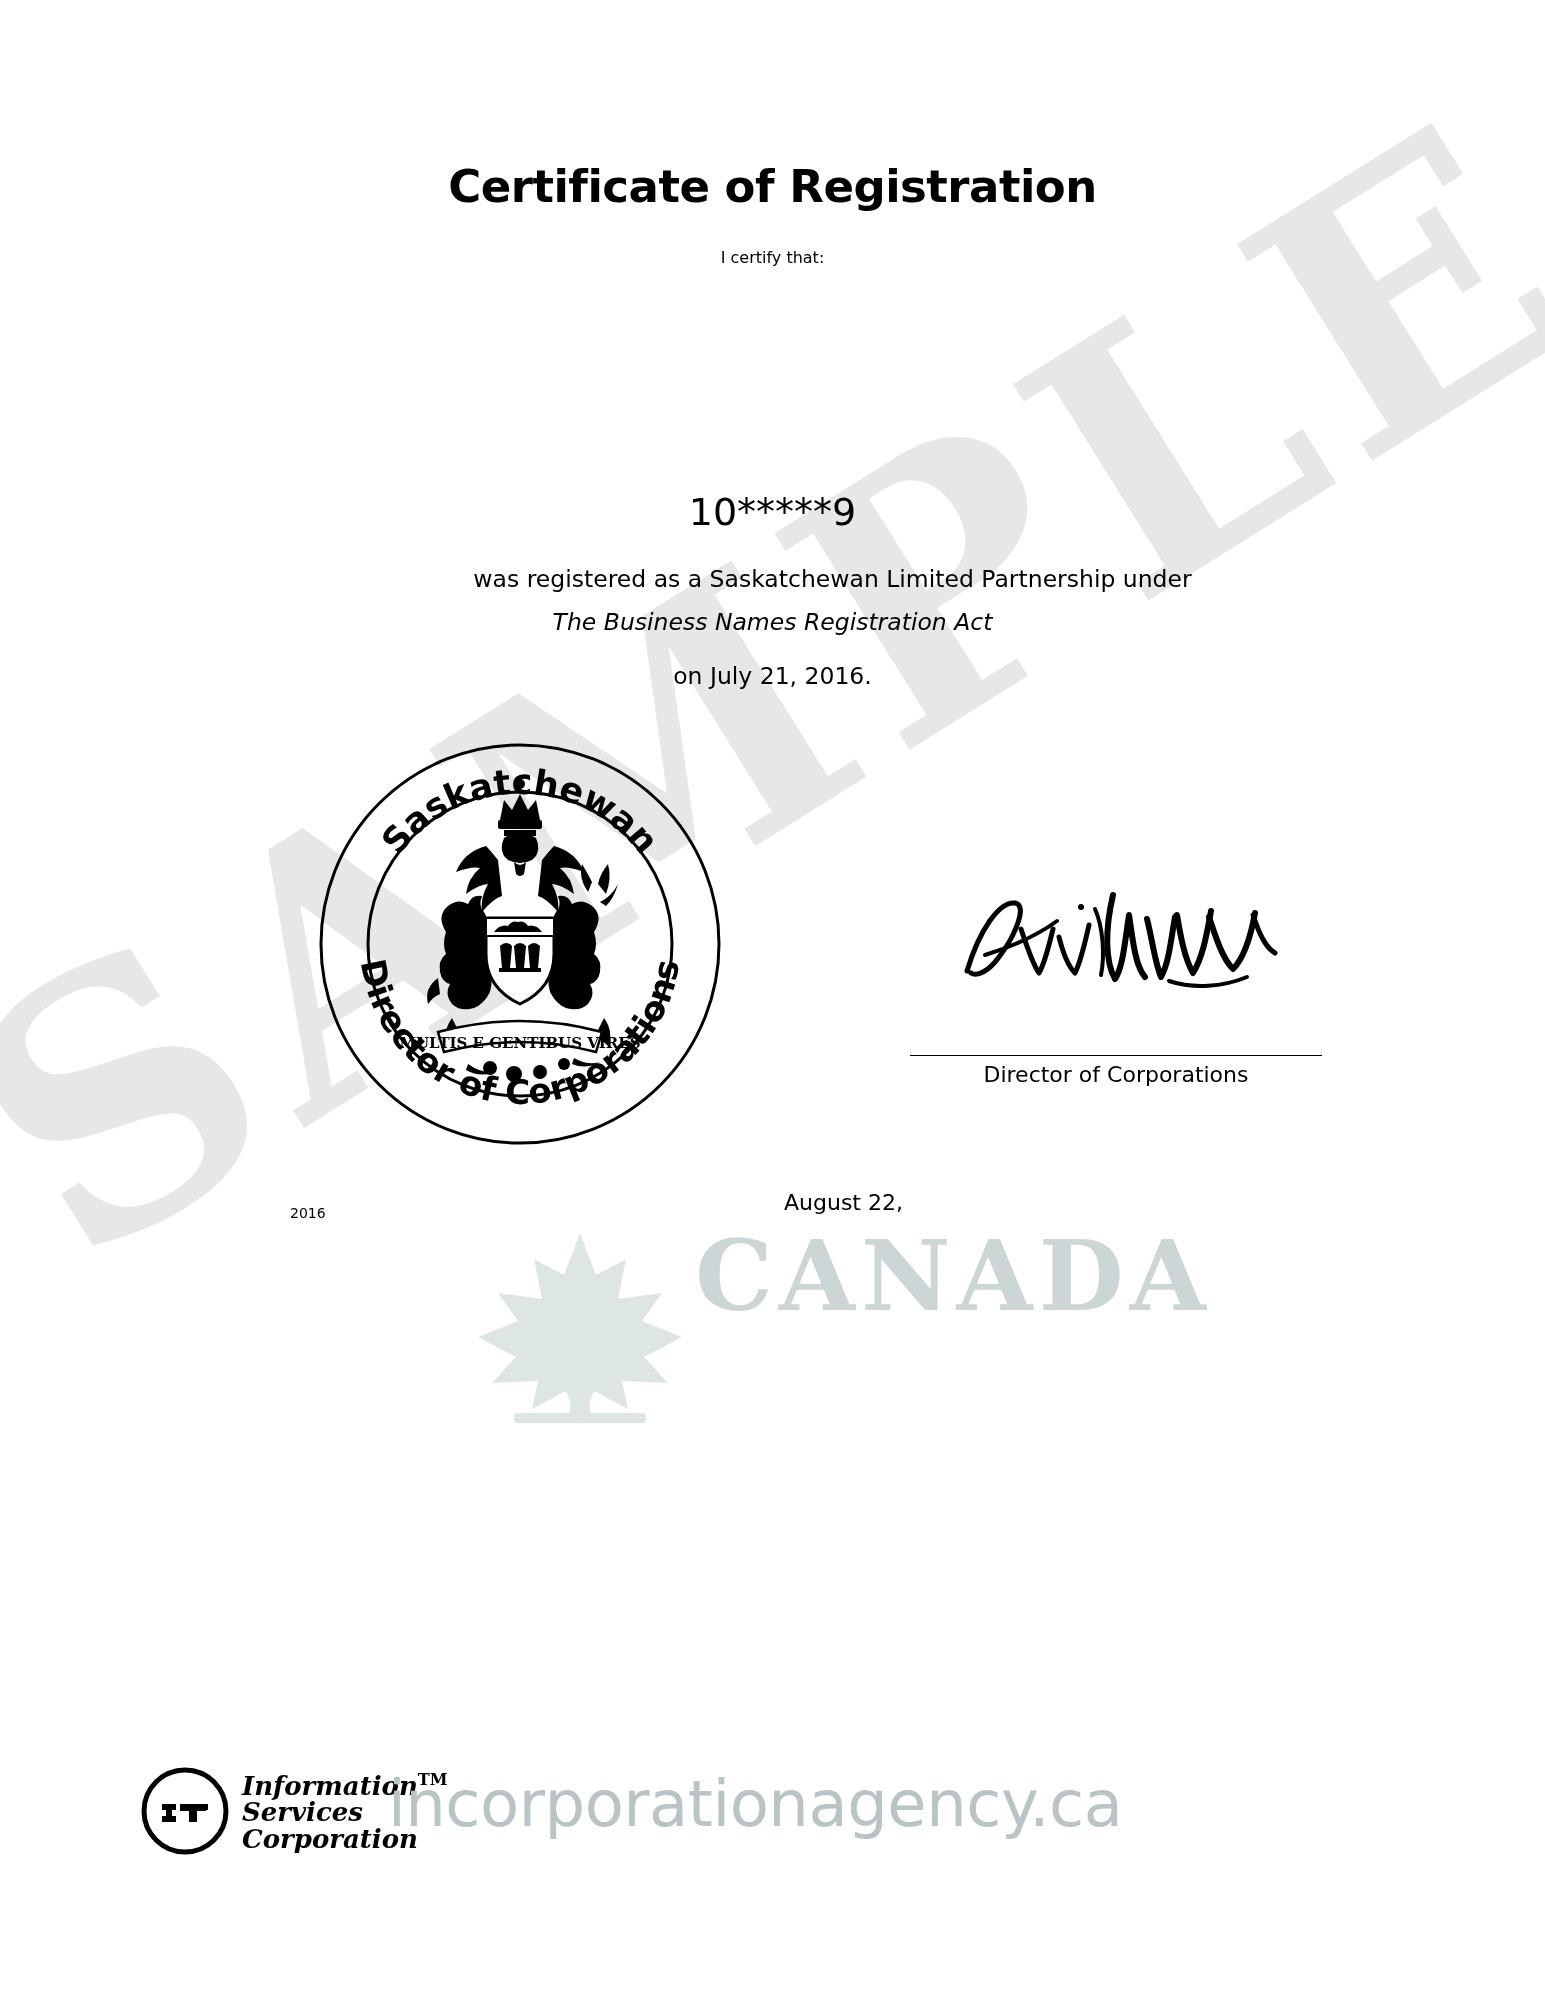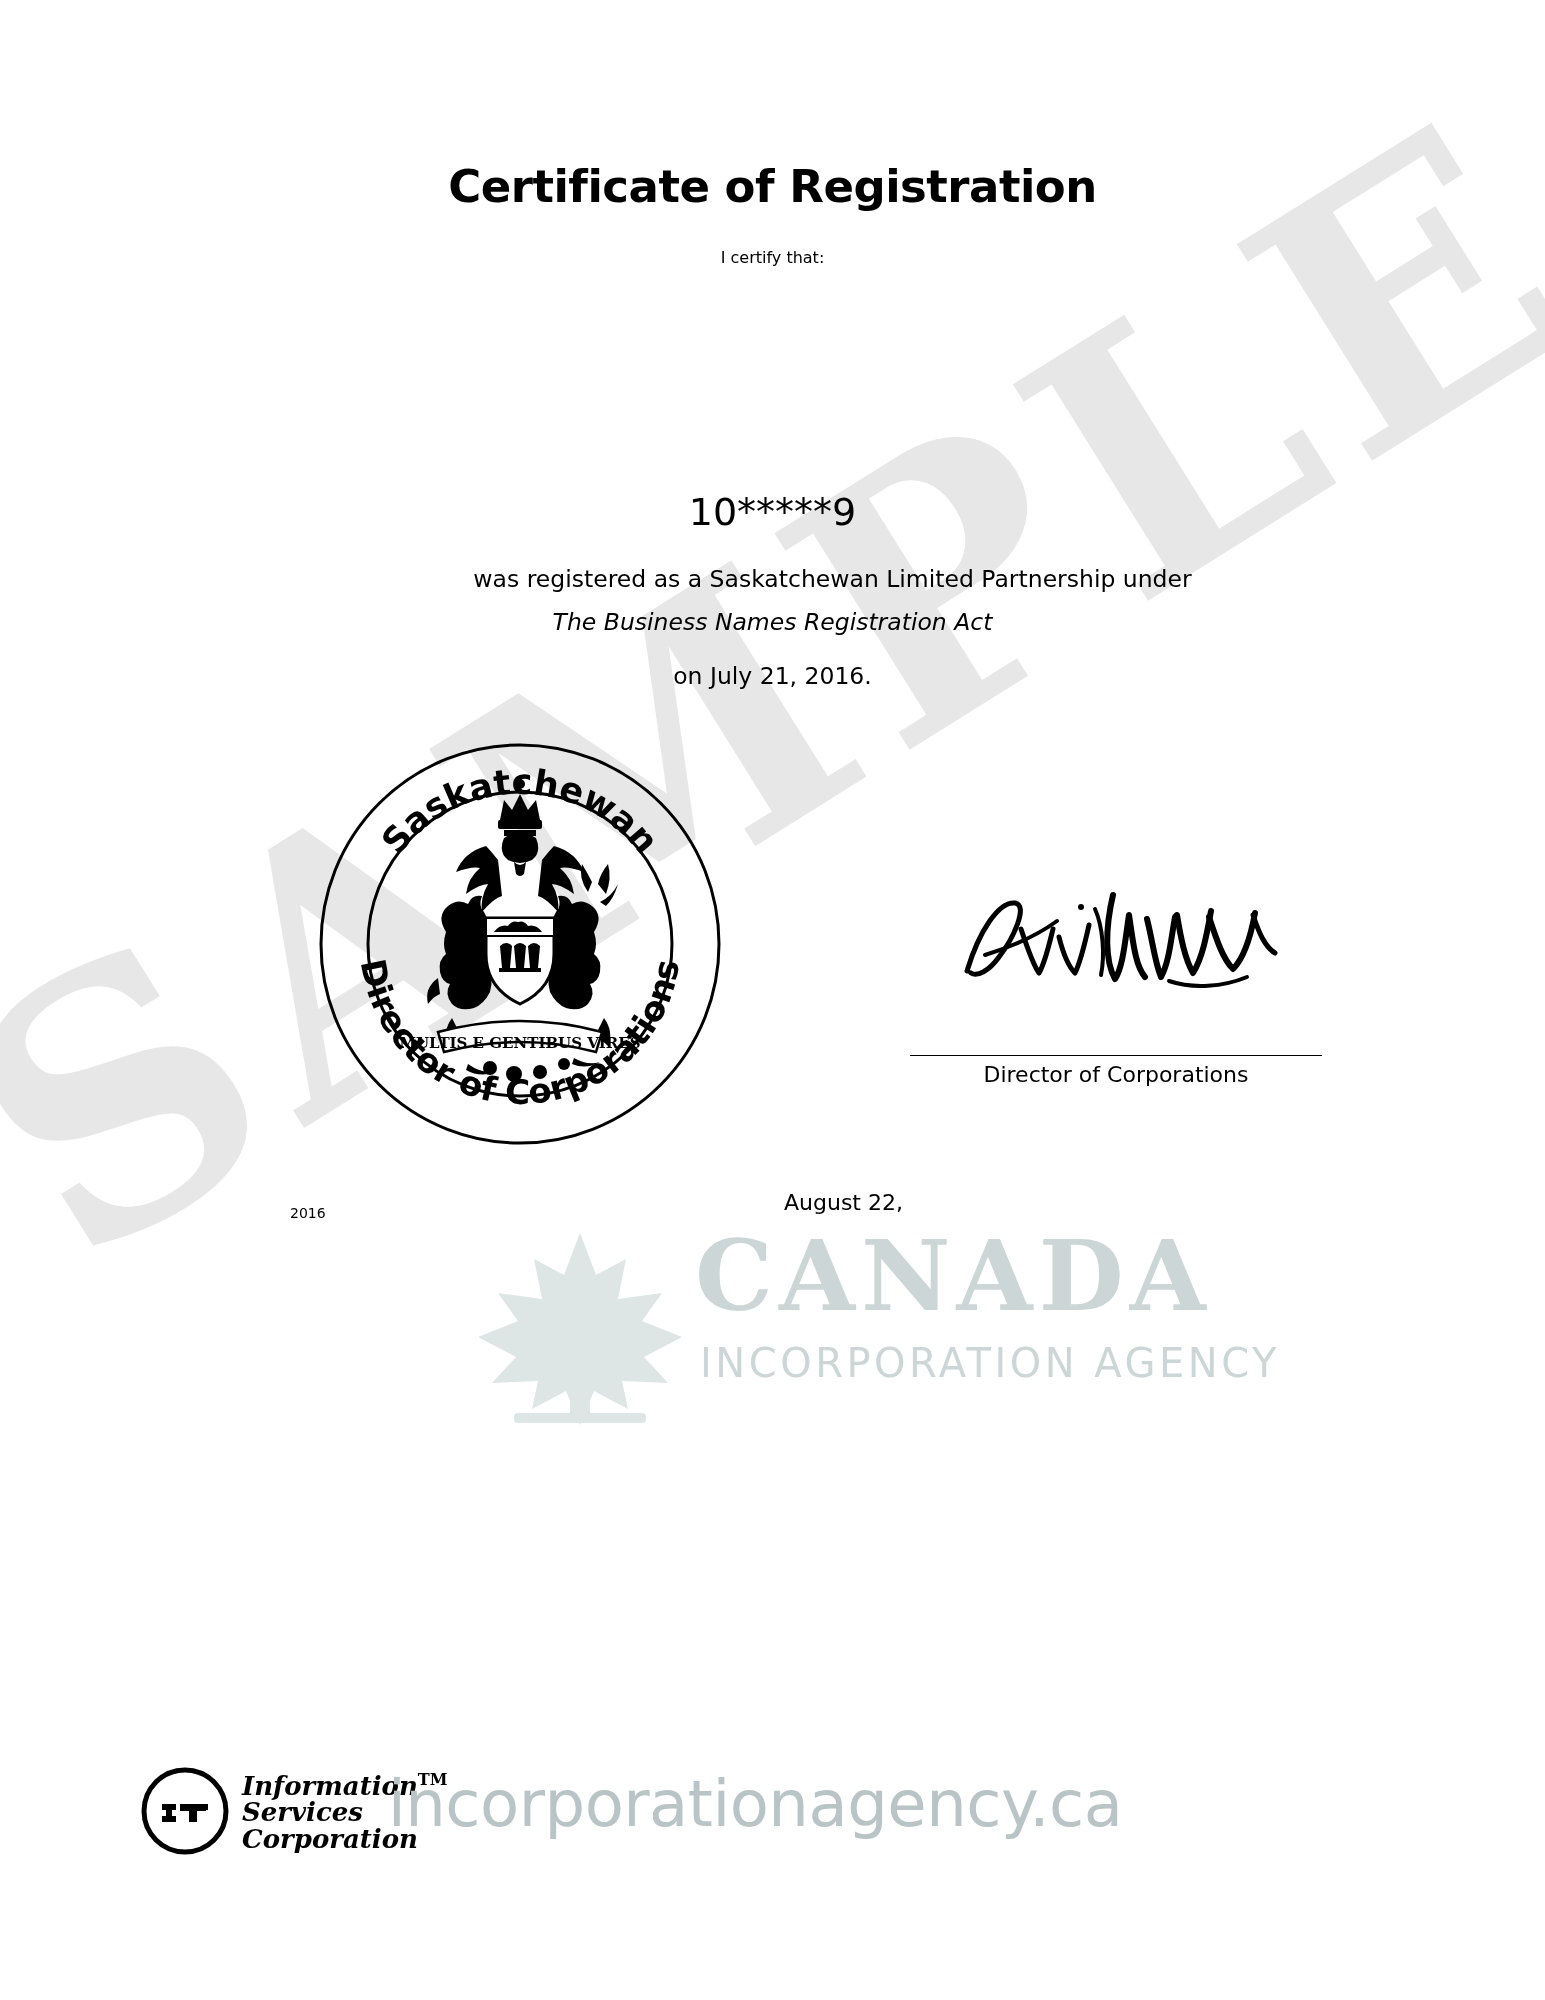--- a/index.html
+++ b/index.html
@@ -370,21 +370,20 @@
 
   <div class="cia-wm">
     <div class="cia-leaf">
       <svg viewBox="0 0 300 200" width="300" height="200" aria-hidden="true">
         <path fill="#dde5e5" d="M150,8 l16,42 l30,-16 l-8,40 l44,-6 l-20,28 l40,16 l-38,20 l24,26 l-46,-2 l6,28 l-34,-18 l-14,34 l-14,-34 l-34,18 l6,-28 l-46,2 l24,-26 l-38,-20 l40,-16 l-20,-28 l44,6 l-8,-40 l30,16 Z"></path>
         <rect x="140" y="150" width="20" height="44" fill="#dde5e5"></rect>
         <rect x="84" y="188" width="132" height="10" rx="4" fill="#dde5e5"></rect>
       </svg>
     </div>
     <div class="cia-canada">CANADA</div>
-    <div class="cia-sub">INCORPORATION AGENCY</div>
   </div>
 
   <div class="footer">
     <div class="isc-logo">
       <svg viewBox="0 0 90 90" width="90" height="90" aria-hidden="true">
         <circle cx="45" cy="45" r="41" fill="none" stroke="#000" stroke-width="5"></circle>
         <g fill="#000">
           <path d="M22,38 h14 v6 h-4 v6 h4 v6 h-14 v-6 h4 v-6 h-4 Z"></path>
           <path d="M40,38 h26 v7 h-9 v11 h-8 v-11 h-9 Z"></path>
           <rect x="55" y="38" width="13" height="6"></rect>

